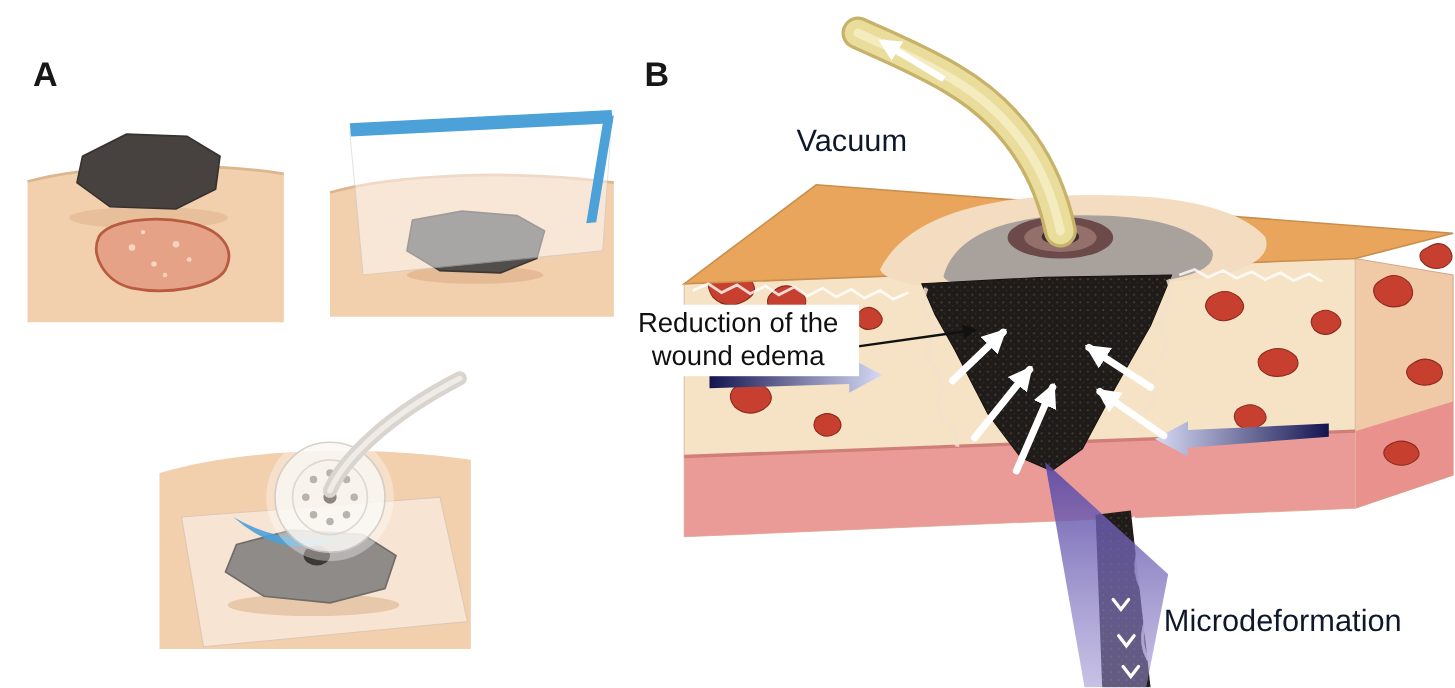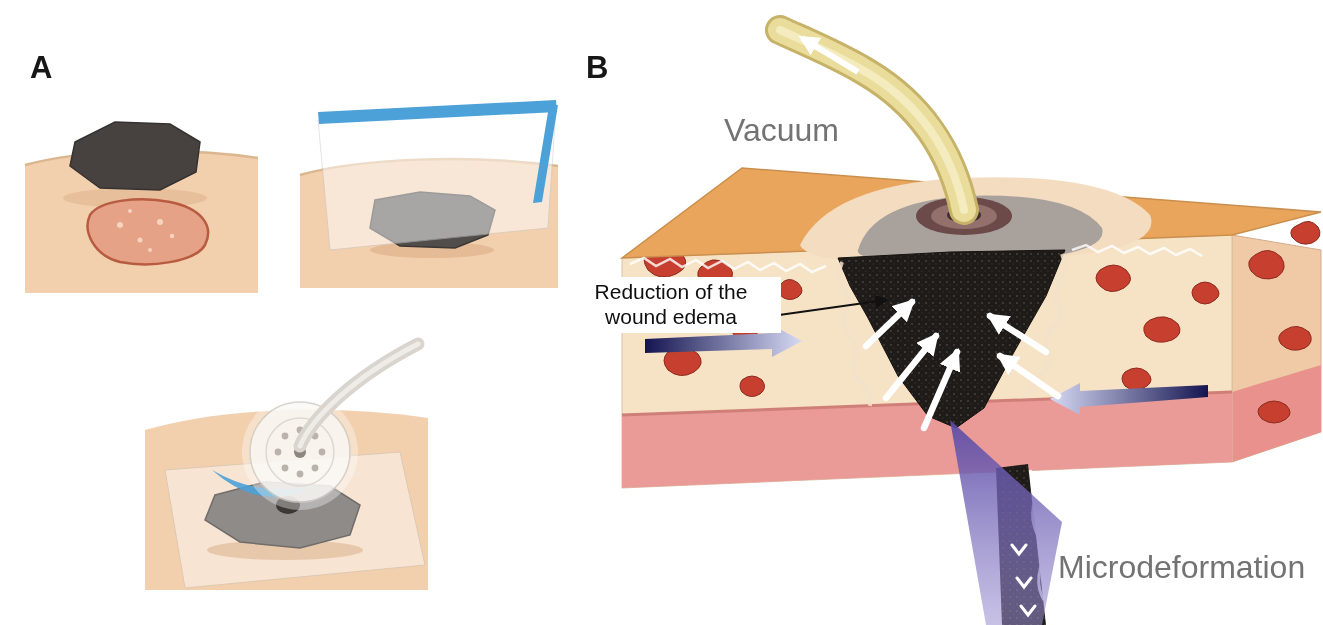--- a/index.html
+++ b/index.html
@@ -7,26 +7,26 @@
     position:relative; width:1323px; height:625px; background:#ffffff;
     font-family:"Liberation Sans", sans-serif; overflow:hidden;
   }
   .art { position:absolute; left:0; top:0; width:1323px; height:625px; }
   .panel-letter {
     position:absolute; font-size:31px; font-weight:700; color:#171717;
     letter-spacing:1px;
   }
   .panel-letter.a { left:30px; top:50px; }
   .panel-letter.b { left:586px; top:50px; }
-  .plain-label { position:absolute; font-size:32px; color:#737373; white-space:nowrap; }
+  .plain-label { position:absolute; font-size:28px; color:#0f172a; white-space:nowrap; }
   .plain-label.vacuum { left:724px; top:112px; }
   .plain-label.micro  { left:1058px; top:549px;text-align:right; }
   .box-label {
     position:absolute; background:#ffffff; color:#101010;
-    font-size:21px; line-height:1.18; text-align:center; padding:3px 6px;
+    font-size:25px; line-height:1.18; text-align:center; padding:3px 6px;
   }
   .box-label.wound-volume { left:561px; top:277px; width:208px; }
   .box-label.edema        { left:1085px; top:336px; width:160px; }
 </style>
 </head>
 <body>
 
 <div class="canvas">
 
   <svg class="art" viewBox="0 0 1323 625" xmlns="http://www.w3.org/2000/svg">

